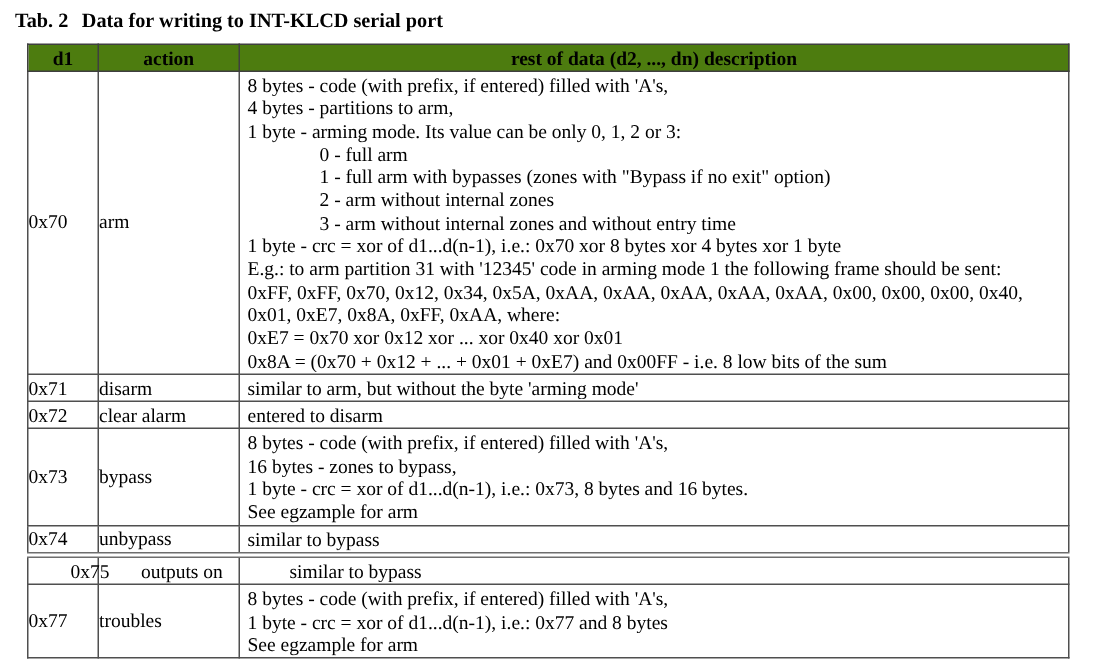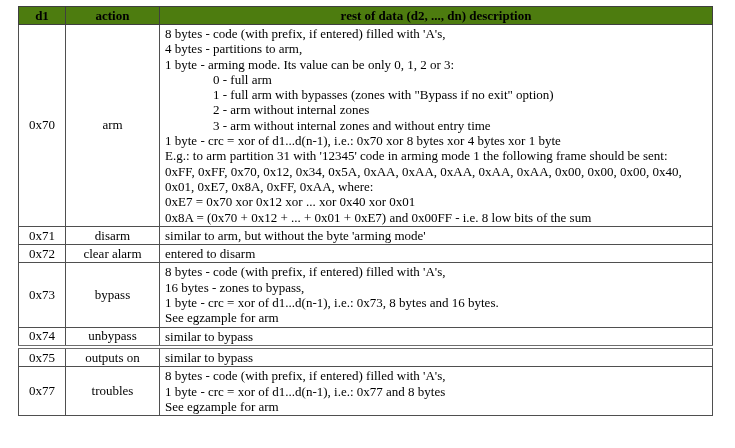--- a/index.html
+++ b/index.html
@@ -43,42 +43,45 @@
     padding: 0;
     border: 1px solid #3f3f3f;
   }
   td {
     border: 1px solid #4f4f4f;
     font-size: 13px;
     vertical-align: middle;
     padding: 0;
   }
   td.cell-d1, td.cell-action {
-    text-align: center;
   }
   td.cell-desc {
     padding: 1px 0;
   }
   .desc-line {
     line-height: 15.3px;
     padding-left: 5px;
     white-space: nowrap;
     overflow: hidden;
   }
   .desc-line.indent {
     padding-left: 53px;
   }
   tr.page-break td {
     border-top: 4px double #6e6e6e;
+    padding-left: 28px;
   }
 </style>
 </head>
 <body>
 
 <div class="doc">
+  <div class="title-line">
+    <span class="title-label">Tab. 2</span><span>Data for writing to INT-KLCD serial port</span>
+  </div>
 
   <table class="data-table">
     <colgroup>
       <col class="c-d1">
       <col class="c-action">
       <col class="c-desc">
     </colgroup>
     <thead>
       <tr>
         <th>d1</th>

